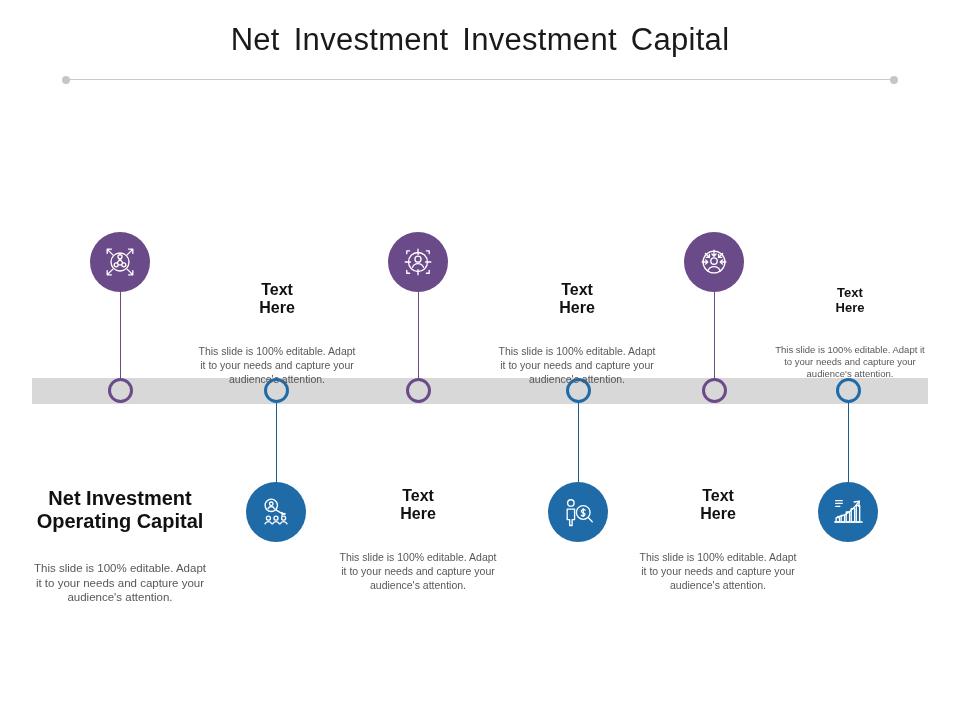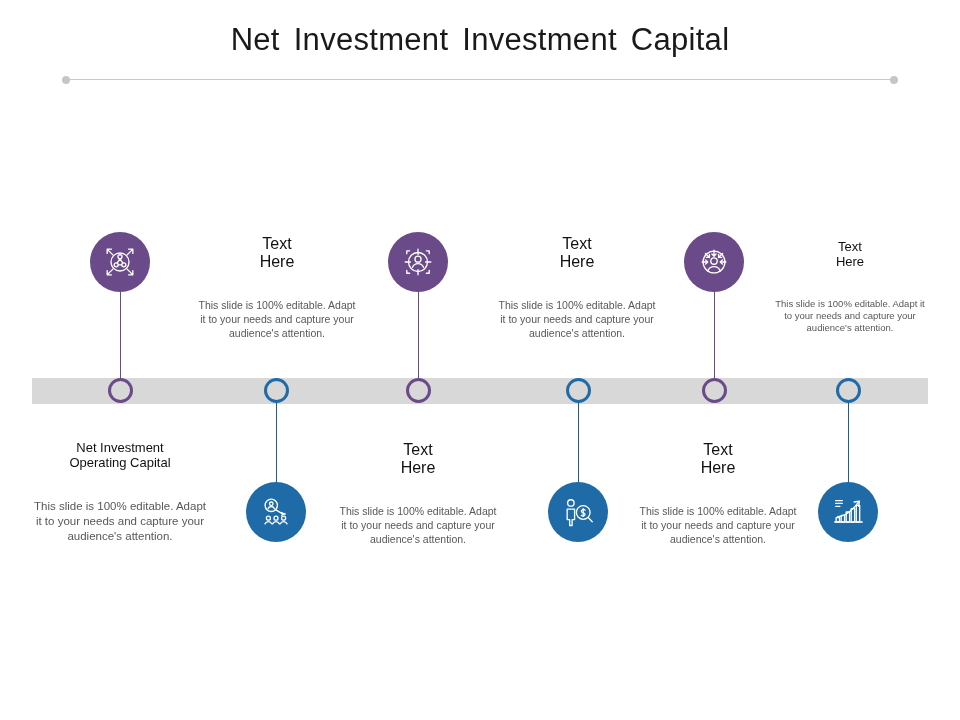--- a/index.html
+++ b/index.html
@@ -101,33 +101,34 @@
   .icon-circle.purple { background: #6a4a88; }
   .icon-circle.blue   { background: #1f6ba8; }
   .icon-circle svg { display: block; }
 
   
   .text-block {
     position: absolute;
     text-align: center;
   }
   .tb-head {
-    font-weight: normal;
+    font-weight: bold;
     color: #111111;
     line-height: 1.14;
     margin-bottom: 4px;
+    margin-top: 46px;
   }
   .tb-body {
     color: #58585b;
     line-height: 1.30;
     margin-top: 28px;
   }
 
   
-  .size-lg .tb-head { font-size: 13px; }
+  .size-lg .tb-head { font-size: 20px; }
   .size-lg .tb-body { font-size: 11.5px; }
   .size-md .tb-head { font-size: 16px; }
   .size-md .tb-body { font-size: 10.5px; }
   .size-sm .tb-head { font-size: 13px; }
   .size-sm .tb-body { font-size: 9.5px; }
 </style>
 </head>
 <body>
 
 <div class="slide-title">Net Investment  Investment  Capital</div>

